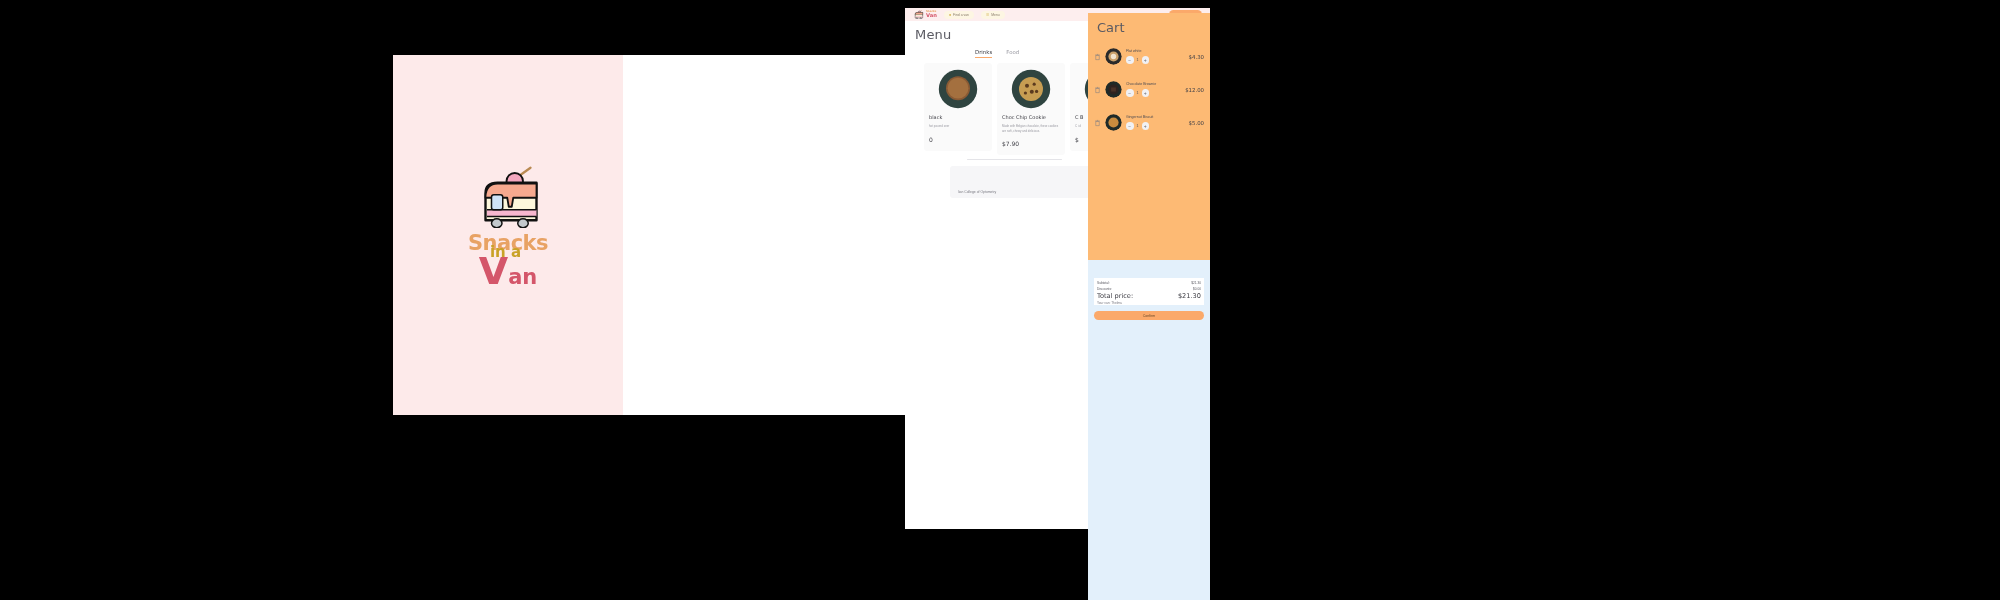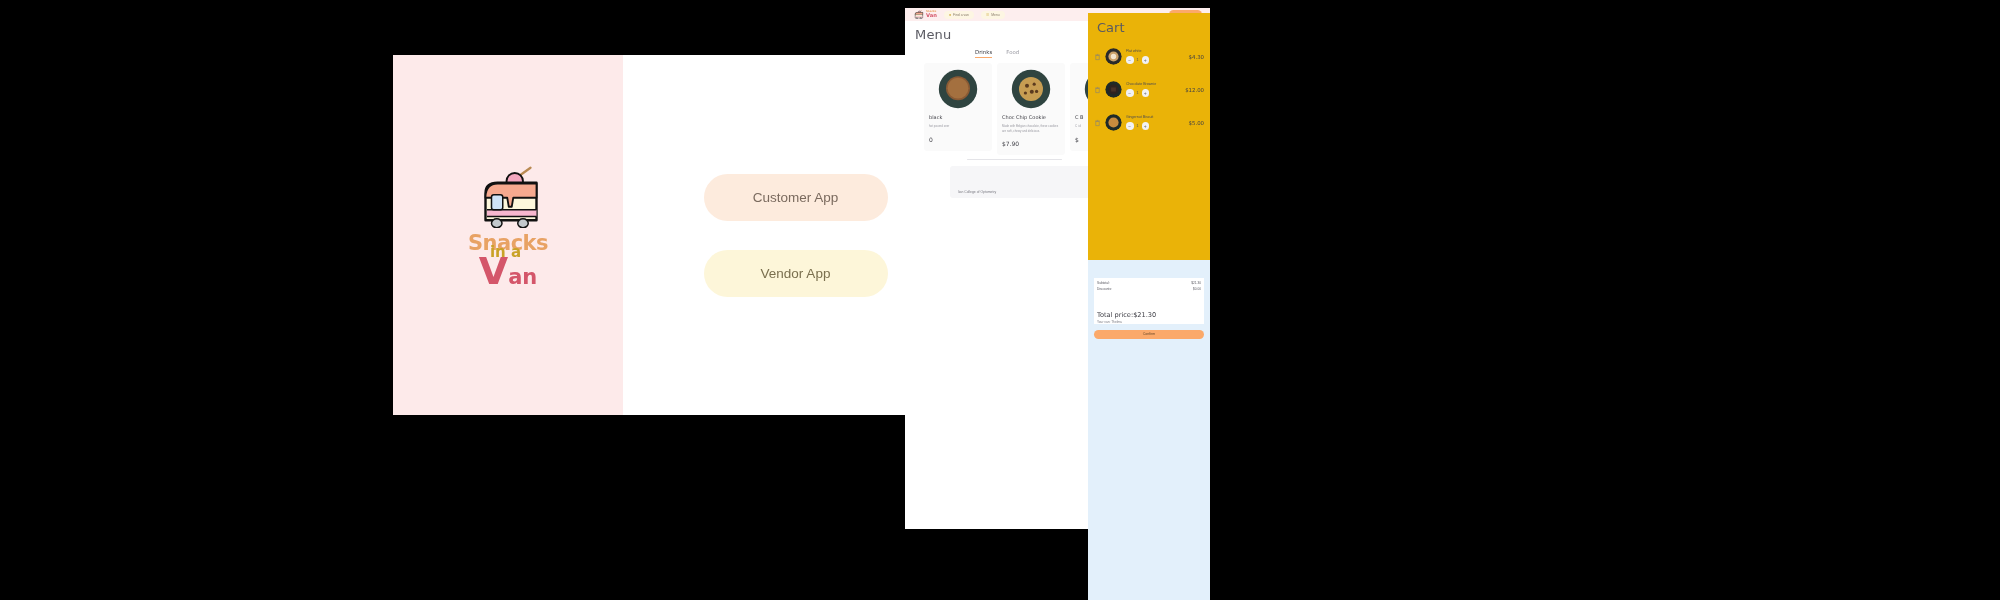--- a/index.html
+++ b/index.html
@@ -55,37 +55,37 @@
   .card-price{font-size:6px;color:#3f3f46;margin-top:7px;font-family:"DejaVu Sans",sans-serif;}
 
   .scrollrail{margin:4px 0 0 62px;width:95px;height:1.5px;background:#e4e4e8;border-radius:1px;}
 
   .vanbox{margin:6px 8px 0 45px;height:28px;background:#f6f6f8;border-radius:3px;position:relative;display:flex;align-items:flex-end;padding:0 0 4px 8px;}
   .vanbox-txt{font-size:3.4px;color:#7a7a82;}
   .edit-fab{position:absolute;right:9px;top:7px;width:11px;height:11px;border-radius:50%;background:#fff;
     box-shadow:0 1px 2px rgba(0,0,0,.18);display:flex;align-items:center;justify-content:center;}
 
   
-  .cart{position:absolute;left:1088px;top:13px;width:122px;height:587px;background:#eab308;}
+  .cart{position:absolute;left:1088px;top:13px;width:122px;height:587px;background:#fdba74;}
   .cart-title{padding:7px 0 0 9px;font-size:13px;color:#5a5a62;font-family:"DejaVu Sans",sans-serif;}
   .cart-list{padding:5px 6px 0 6px;}
   .cart-row{display:flex;align-items:center;gap:4px;height:33px;}
   .trash{width:7px;height:8px;flex:0 0 auto;}
   .thumb{width:17px;height:17px;border-radius:50%;flex:0 0 auto;}
   .cart-mid{flex:1;min-width:0;}
   .cart-name{font-size:3.6px;color:#4a4a52;white-space:nowrap;overflow:hidden;text-overflow:ellipsis;}
   .stepper{display:flex;align-items:center;gap:3px;margin-top:3px;}
   .step-btn{width:7.5px;height:7.5px;border-radius:50%;background:#f1f1f4;display:flex;align-items:center;justify-content:center;
     font-size:5px;color:#6a6a72;line-height:1;}
   .qty{font-size:3.6px;color:#4a4a52;}
   .cart-price{font-size:5.4px;color:#3f3f46;font-family:"DejaVu Sans",sans-serif;white-space:nowrap;}
 
   .totals{margin:18px 6px 0 6px;background:#fff;padding:3px 3px 0 3px;}
   .tot-line{display:flex;justify-content:space-between;font-size:3.2px;color:#5a5a62;margin-bottom:1.5px;}
-  .tot-big{display:flex;align-items:baseline;margin-top:20px;}
+  .tot-big{display:flex;justify-content:space-between;align-items:baseline;margin-top:1px;}
   .tot-big-l{font-size:6.6px;color:#3f3f46;font-family:"DejaVu Sans",sans-serif;}
   .tot-big-r{font-size:6.6px;color:#3f3f46;font-family:"DejaVu Sans",sans-serif;}
   .tot-van{font-size:3.2px;color:#7a7a82;margin-top:1px;}
   .confirm{margin:6px 6px 0 6px;height:9px;border-radius:5px;background:#fba96a;border:none;width:calc(100% - 12px);
     display:flex;align-items:center;justify-content:center;font-size:3.6px;color:#6a4a2a;font-family:"Liberation Sans",sans-serif;cursor:pointer;}
   .cart-fill{position:absolute;left:0;right:0;top:300px;bottom:0;background:#e3f0fb;}
   .cart-blue-top{position:absolute;left:0;right:0;top:247px;height:53px;background:#e3f0fb;z-index:0;}
   .totals-wrap{position:absolute;left:0;right:0;top:247px;z-index:2;}
 </style>
 </head>
@@ -111,24 +111,20 @@
         </svg>
         <div class="logo-text">
           <div class="logo-snacks">Snacks</div>
           <div class="logo-row">
             <span class="logo-v">V</span><span class="logo-an">an</span>
             <span class="logo-ina">in a</span>
           </div>
         </div>
       </div>
     </div>
-    <div class="splash-right">
-      <button class="choice-btn choice-customer">Customer App</button>
-      <button class="choice-btn choice-vendor">Vendor App</button>
-    </div>
   </div>
 
   <div class="app">
 
     <div class="navbar">
       <div class="nav-logo">
         <svg class="nav-van" viewBox="0 0 96 82">
           <line x1="64" y1="12" x2="78" y2="2" stroke="#b98a52" stroke-width="4"></line>
           <circle cx="57" cy="20" r="11" fill="#f4a7bf" stroke="#111" stroke-width="3"></circle>
           <path d="M18 72 L18 36 Q18 22 34 22 L86 22 L86 72 Z" fill="#fdf7dc" stroke="#111" stroke-width="4"></path>

